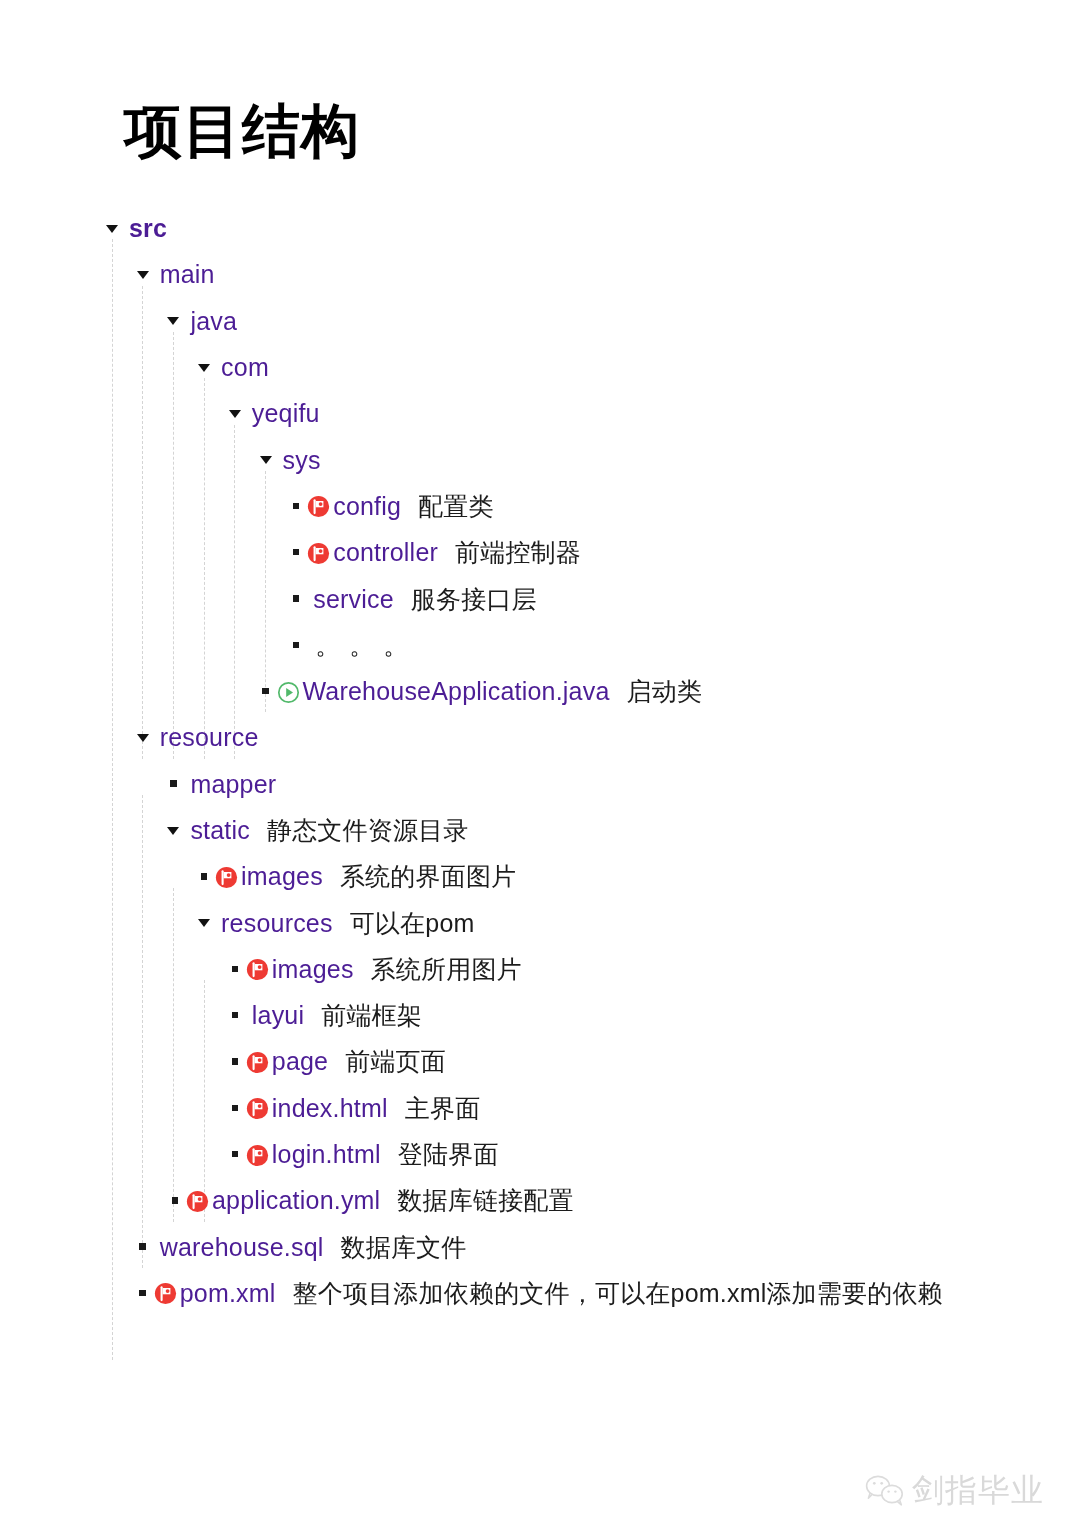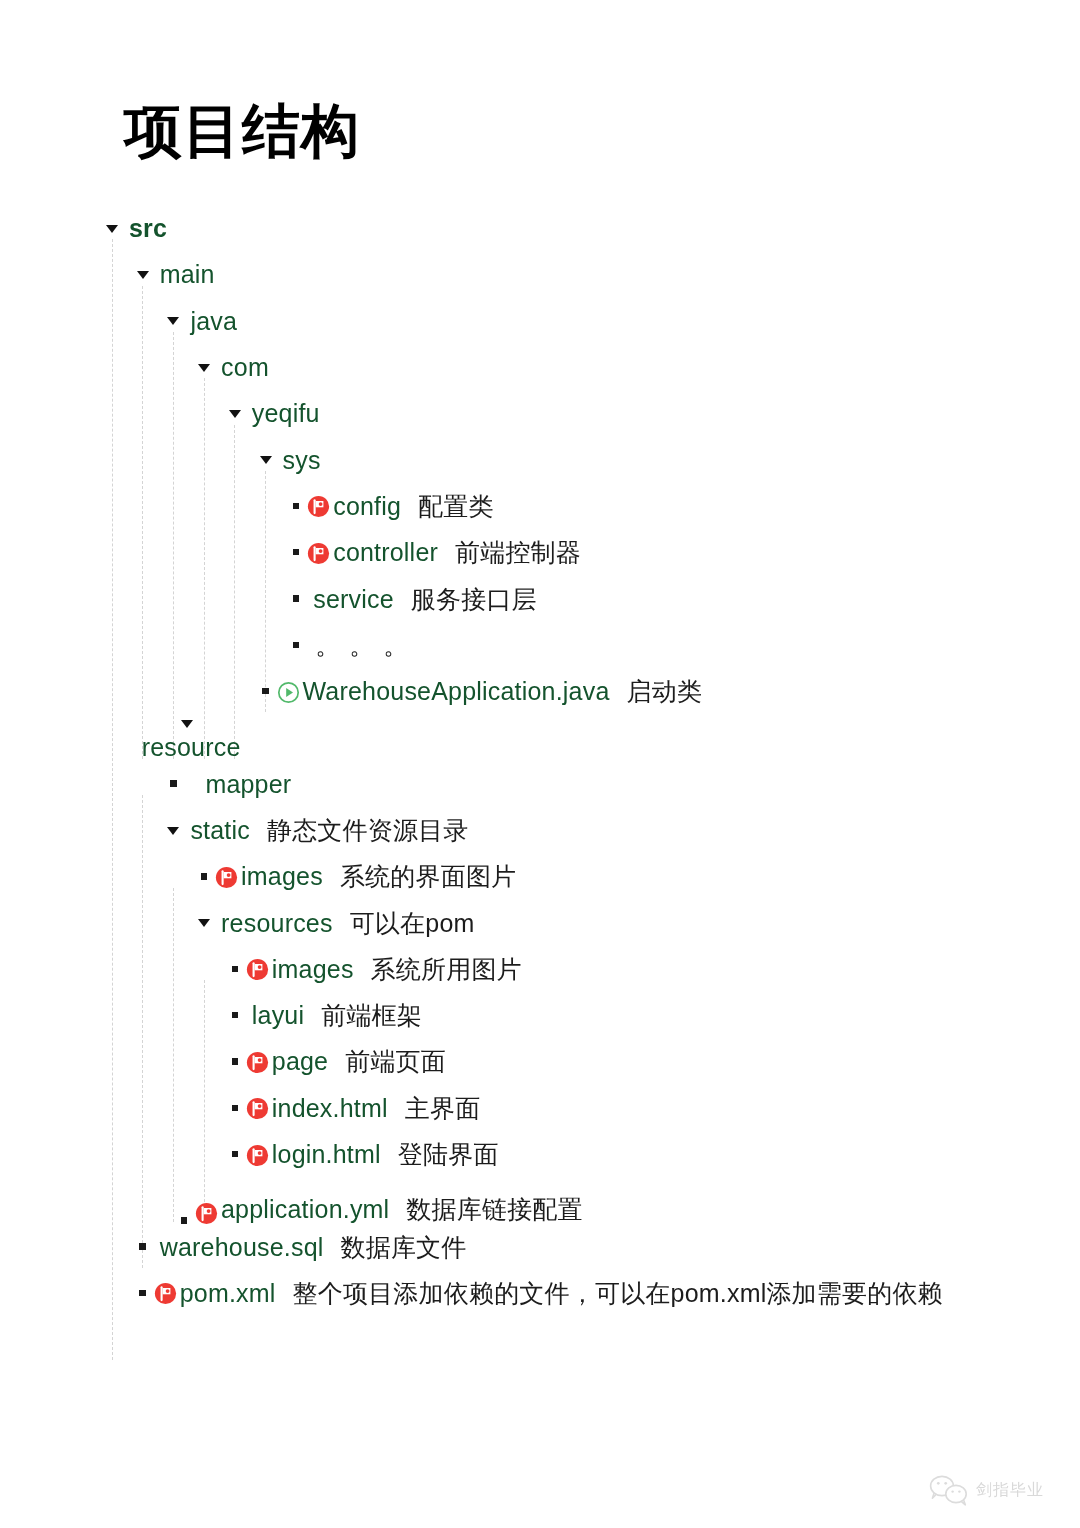--- a/index.html
+++ b/index.html
@@ -109,21 +109,21 @@
     margin-right: 2px;
     margin-left: 2px;
     position: relative;
     top: 1px;
   }
   .ico svg { display: block; }
 
   .label {
     font-size: 25px;
     line-height: 30px;
-    color: #14532d;
+    color: #4c1d95;
     padding-left: 8px;
     letter-spacing: 0.2px;
   }
   .label.bold { font-weight: 700; }
   .label.with-icon { padding-left: 1px; }
 
   .desc {
     font-size: 25px;
     line-height: 30px;
     color: #1c1c1c;
@@ -143,21 +143,21 @@
   .footer {
     position: absolute;
     right: 36px;
     bottom: 22px;
     display: flex;
     align-items: center;
     gap: 7px;
     opacity: 1;
   }
   .footer-text {
-    font-size: 16px;
+    font-size: 32px;
     line-height: 28px;
     color: #d9d9d9;
     letter-spacing: 1px;
     white-space: nowrap;
   }
   .wechat-logo { display: block; }
 </style>
 </head>
 <body>
 
@@ -286,29 +286,29 @@
               <svg width="23" height="23" viewBox="0 0 23 23">
                 <circle cx="11.5" cy="11.5" r="9.7" fill="#ffffff" stroke="#52b96b" stroke-width="1.7"></circle>
                 <path d="M9.2 7.1 L16.0 11.5 L9.2 15.9 Z" fill="#52b96b"></path>
               </svg>
             </span>
             <span class="label with-icon">WarehouseApplication.java</span>
             <span class="desc">启动类</span>
           </div>
         </div>
         <div class="row">
-          <div class="row-inner" style="left: 133.7px; flex-direction: column;">
+          <div class="row-inner" style="left: 133.7px;">
             <span class="marker">
               <span class="tri"></span>
             </span>
             <span class="label">resource</span>
           </div>
         </div>
         <div class="row">
-          <div class="row-inner" style="left: 164.4px; gap: 15px;">
+          <div class="row-inner" style="left: 164.4px;">
             <span class="marker">
               <span class="sq"></span>
             </span>
             <span class="label">mapper</span>
           </div>
         </div>
         <div class="row">
           <div class="row-inner" style="left: 164.4px;">
             <span class="marker">
               <span class="tri"></span>
@@ -414,21 +414,21 @@
                 <path d="M7.6 5.2 L7.6 18.1" stroke="#ffffff" stroke-width="2.1" stroke-linecap="round"></path>
                 <path d="M8.6 6.0 L16.4 6.0 L16.4 12.3 L8.6 12.3 Z" fill="#ffffff"></path>
                 <circle cx="13.6" cy="9.1" r="1.9" fill="#ee3a33"></circle>
               </svg>
             </span>
             <span class="label with-icon">login.html</span>
             <span class="desc">登陆界面</span>
           </div>
         </div>
         <div class="row">
-          <div class="row-inner" style="left: 175px; align-items: flex-end;">
+          <div class="row-inner" style="left: 166px;">
             <span class="marker">
               <span class="sq"></span>
             </span>
             <span class="ico">
               <svg width="23" height="23" viewBox="0 0 23 23">
                 <circle cx="11.5" cy="11.5" r="10.6" fill="#ee3a33"></circle>
                 <path d="M7.6 5.2 L7.6 18.1" stroke="#ffffff" stroke-width="2.1" stroke-linecap="round"></path>
                 <path d="M8.6 6.0 L16.4 6.0 L16.4 12.3 L8.6 12.3 Z" fill="#ffffff"></path>
                 <circle cx="13.6" cy="9.1" r="1.9" fill="#ee3a33"></circle>
               </svg>

